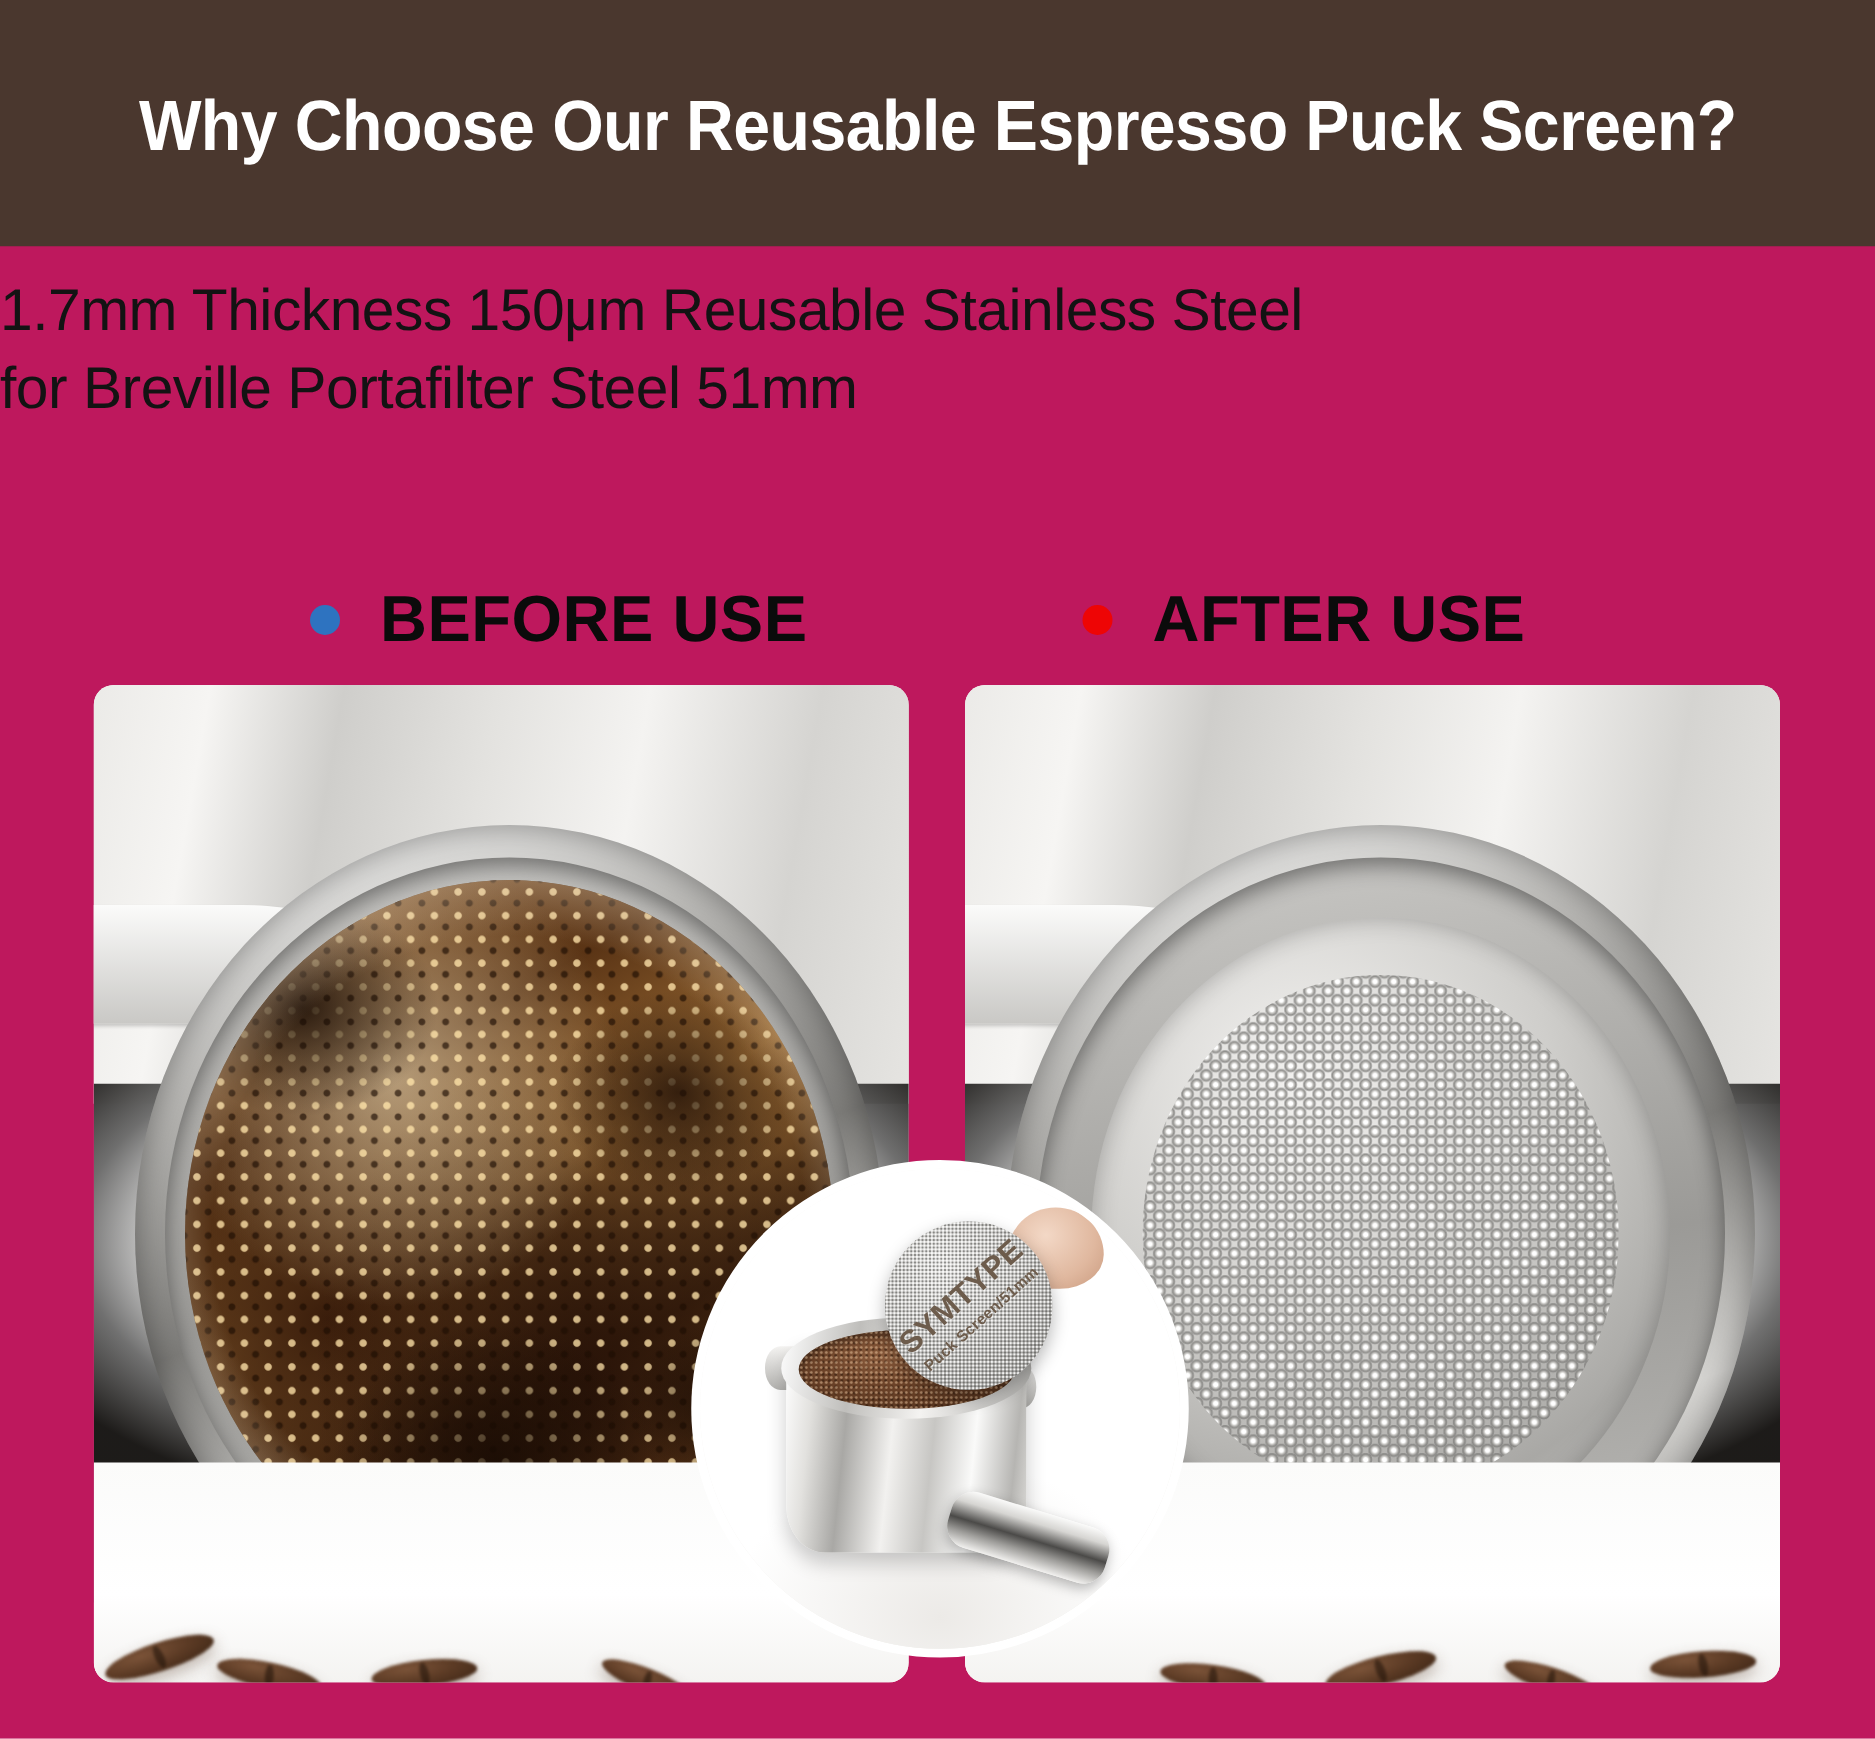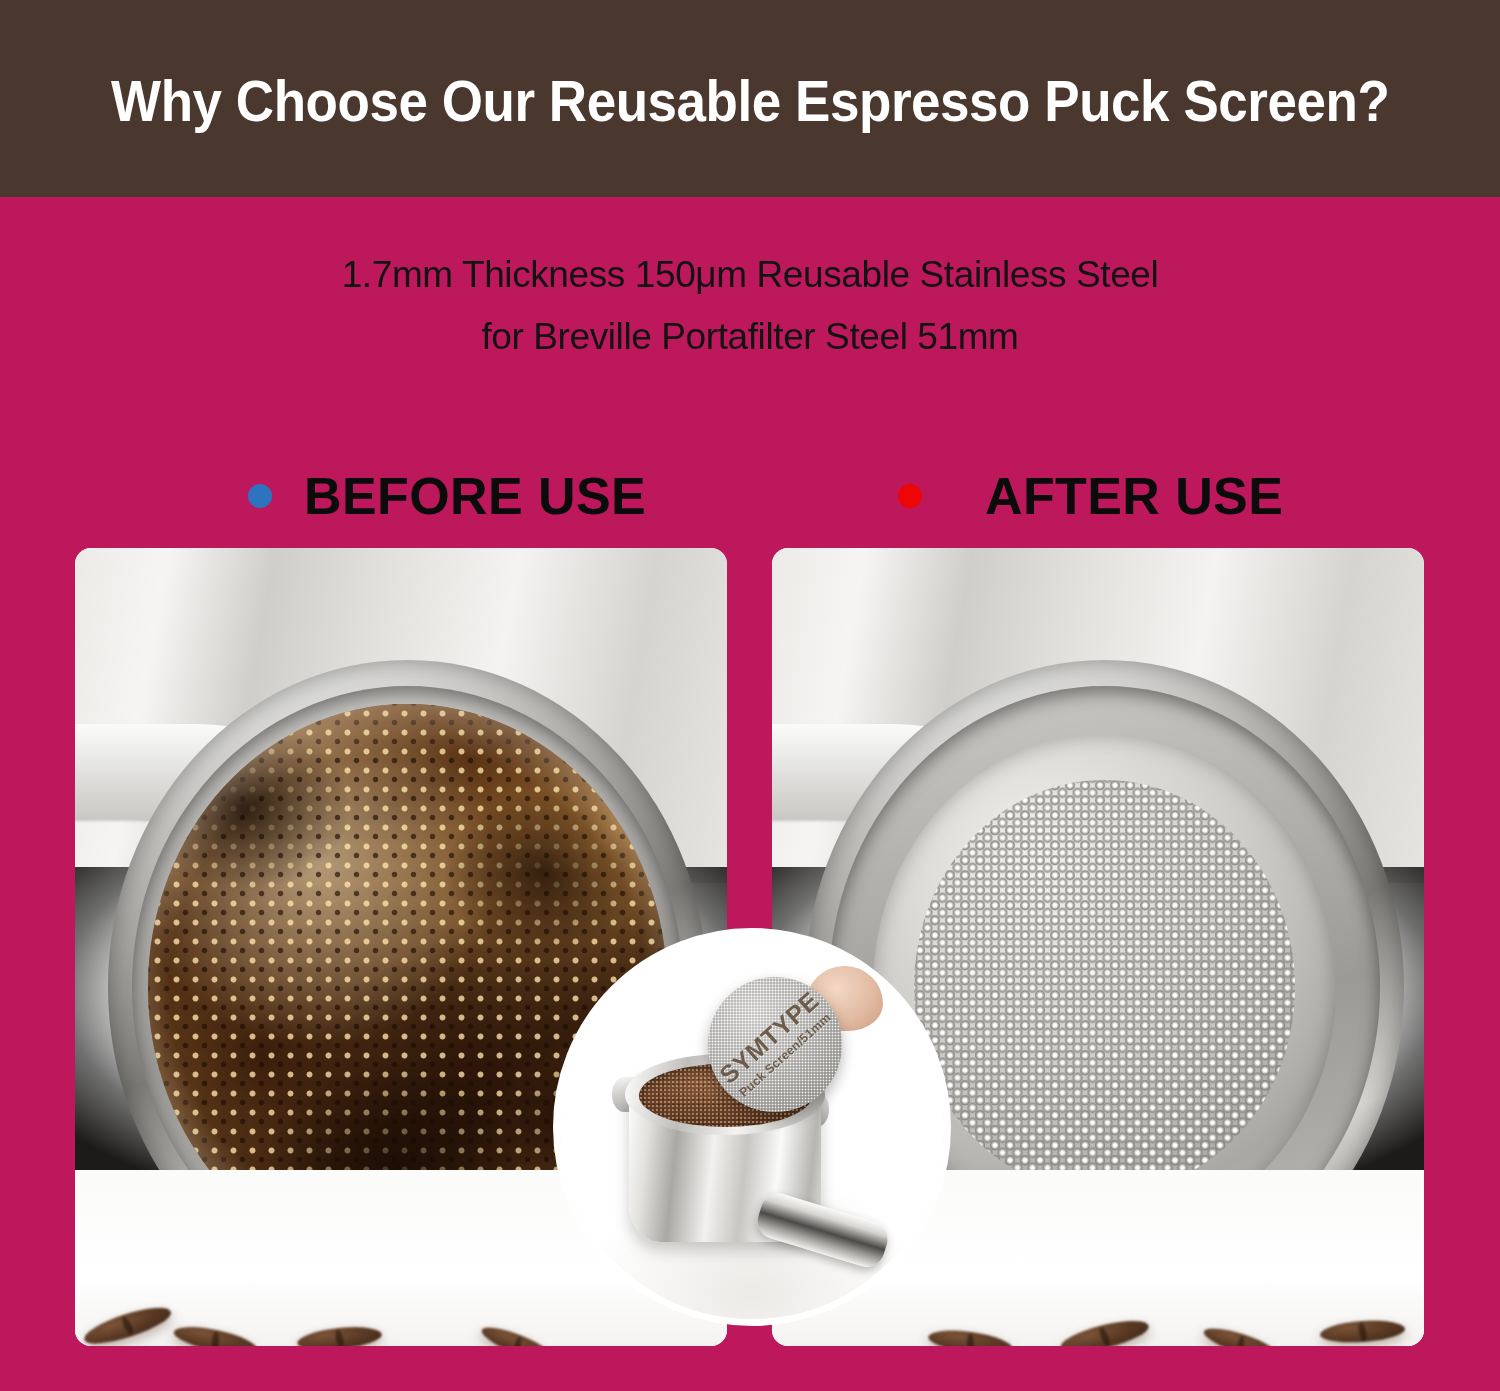--- a/index.html
+++ b/index.html
@@ -40,25 +40,25 @@
     transform: scaleX(0.93);
     white-space: nowrap;
     line-height: 1;
     padding-top: 6px;
   }
 
   
   .subtitle-block {
     position: absolute;
     left: 0;
-    top: 244px;
+    top: 217px;
     width: 1500px;
-    text-align: center;
+    text-align: left;
     color: #131313;
-    font-size: 37px;
+    font-size: 47px;
     font-weight: 300;
     line-height: 62px;
     letter-spacing: -0.4px;
   }
   .subtitle-line { display: block; white-space: nowrap; }
 
   
   .labels-row {
     position: absolute;
     left: 0;
@@ -66,21 +66,21 @@
     width: 1500px;
     height: 56px;
   }
   .label-group {
     position: absolute;
     display: flex;
     align-items: center;
     height: 56px;
   }
   .label-group.before { left: 248px; }
-  .label-group.after  { left: 898px; gap: 31px; }
+  .label-group.after  { left: 866px; }
   .dot {
     width: 24px;
     height: 24px;
     border-radius: 50%;
     flex: 0 0 auto;
   }
   .dot.blue { background: #2e73c0; }
   .dot.red  { background: #ee0505; }
   .label-text {
     margin-left: 32px;

